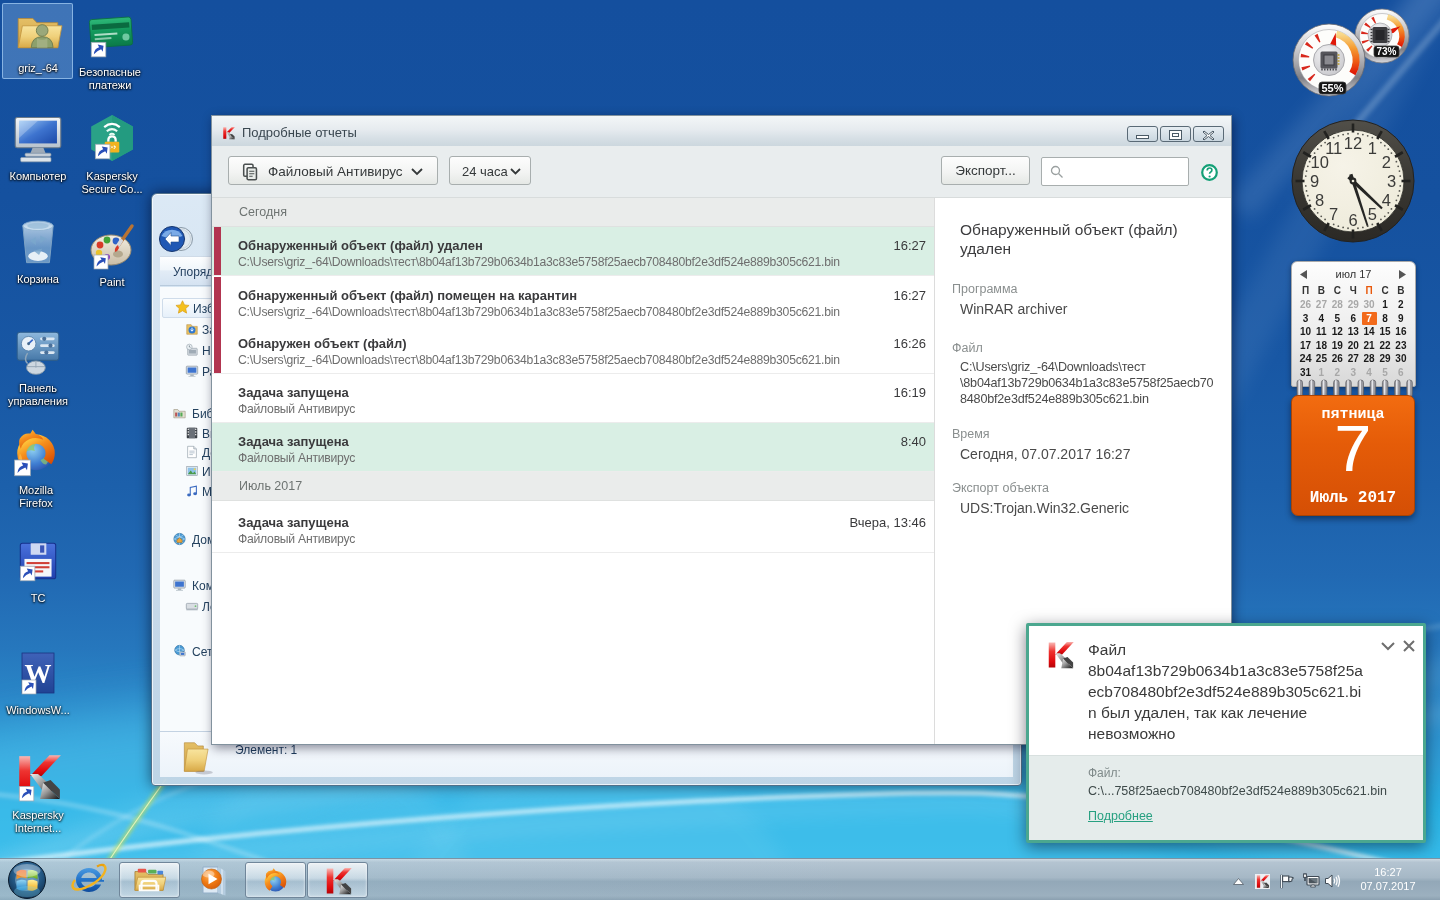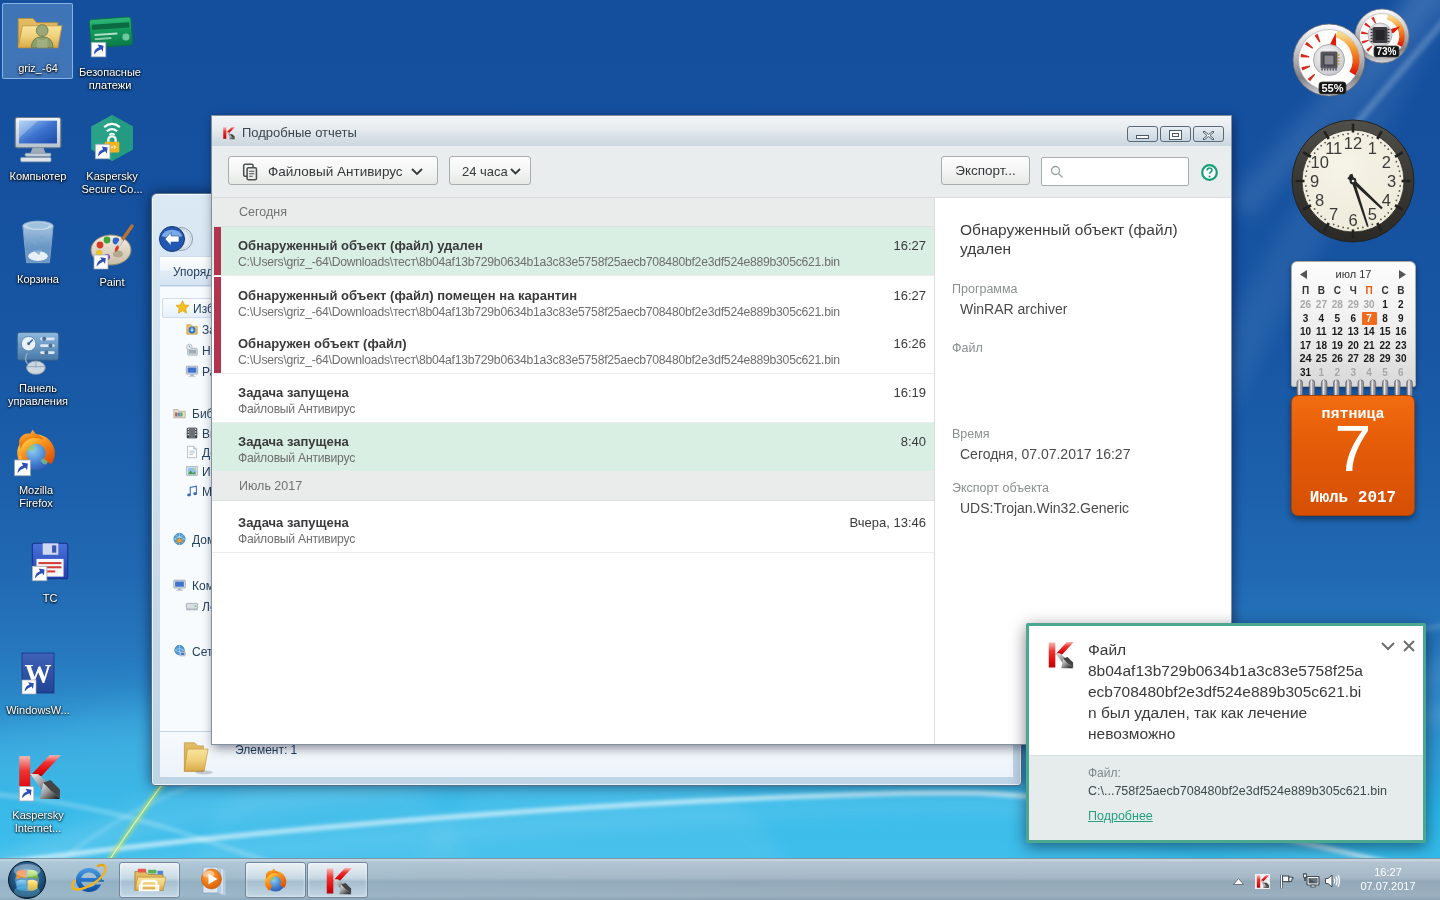--- a/index.html
+++ b/index.html
@@ -292,21 +292,21 @@
         <path d="M 15,16 Q 20,13 25,16 Q 21,20 23,24 Q 17,22 14,26 Q 14,20 15,16 Z" fill="#8ec86a" opacity="0.8"></path>
         <path d="M 28,32 Q 33,30 34,25 Q 37,31 33,36 Q 30,36 28,32 Z" fill="#8ec86a" opacity="0.7"></path>
         <circle cx="24" cy="26" r="12.6" fill="none" stroke="url(#foxg)" stroke-width="8.2" stroke-dasharray="60 19.2" stroke-dashoffset="-27"></circle>
         <path d="M 9.5,13 Q 13,7.5 19,8.5 L 21,5 L 24,9 Q 29,10 30.5,14 Q 24,11 18,13.5 Q 12,16 10.5,22 Q 8,17 9.5,13 Z" fill="url(#foxg)"></path>
         <path d="M 9.6,26 Q 12,29 11.5,33 L 8.8,31 Q 8.9,28 9.6,26 Z" fill="#fcb03c"></path>
         <use href="#shortcutArr" x="5" y="32"></use>
       </svg>
       <div class="lbl">Mozilla<br>Firefox</div>
     </div>
 
-    <div class="dicon" style="left:0px;top:536px;margin-left:12px;">
+    <div class="dicon" style="left:0px;top:536px;">
       <svg width="50" height="50" viewBox="0 0 48 48">
         <rect x="7" y="7" width="34" height="34" rx="2" fill="url(#gTC)" stroke="#16308c" stroke-width="1"></rect>
         <rect x="17" y="7" width="15" height="11" fill="#cfd9f2"></rect>
         <rect x="26" y="9" width="4" height="7" fill="#3a55b8"></rect>
         <rect x="11" y="22" width="26" height="17" fill="#f4f6fa"></rect>
         <rect x="13" y="25" width="22" height="2" fill="#d04038"></rect>
         <rect x="13" y="29" width="22" height="2" fill="#d04038"></rect>
         <rect x="13" y="33" width="16" height="2" fill="#d04038"></rect>
         <use href="#shortcutArr" x="7" y="29"></use>
       </svg>
@@ -548,20 +548,21 @@
         <div class="kt1">Задача запущена</div>
         <div class="kt2">Файловый Антивирус</div>
         <div class="ktime">Вчера, 13:46</div>
       </div>
     </div>
     <div id="kpanel">
       <div style="position:absolute;left:25px;top:23px;width:250px;font-size:15.5px;line-height:18.5px;color:#3d3d3f;">Обнаруженный объект (файл) удален</div>
       <div class="kplbl" style="top:84px;">Программа</div>
       <div class="kpval" style="top:103px;">WinRAR archiver</div>
       <div class="kplbl" style="top:143px;">Файл</div>
+      <div class="kpval" style="top:162px;line-height:15.8px;white-space:nowrap;font-size:12.6px;letter-spacing:-0.2px;">C:\Users\griz_-64\Downloads\тест<br>\8b04af13b729b0634b1a3c83e5758f25aecb70<br>8480bf2e3df524e889b305c621.bin</div>
       <div class="kplbl" style="top:229px;">Время</div>
       <div class="kpval" style="top:248px;">Сегодня, 07.07.2017 16:27</div>
       <div class="kplbl" style="top:283px;">Экспорт объекта</div>
       <div class="kpval" style="top:302px;">UDS:Trojan.Win32.Generic</div>
     </div>
   </div>
   <div id="gadgets">
 
     <svg width="160" height="110" viewBox="0 0 160 110" style="position:absolute;left:1282px;top:2px">
       <defs>

